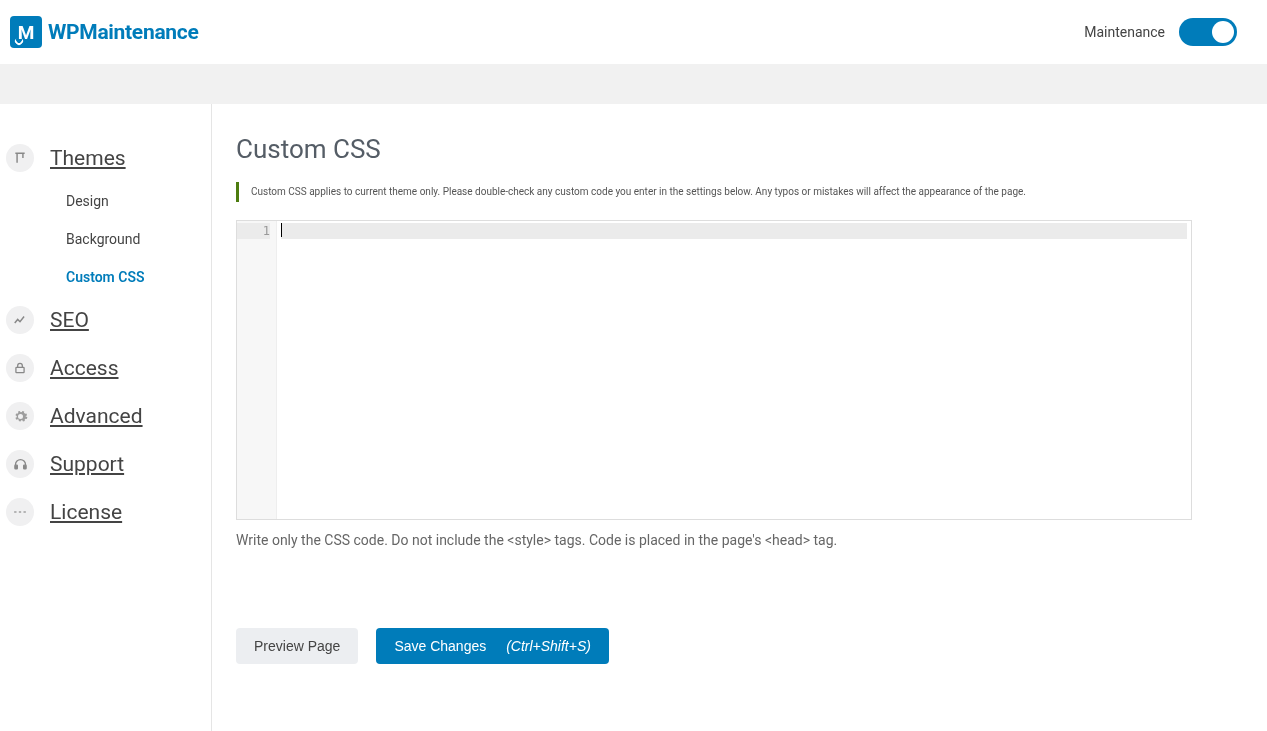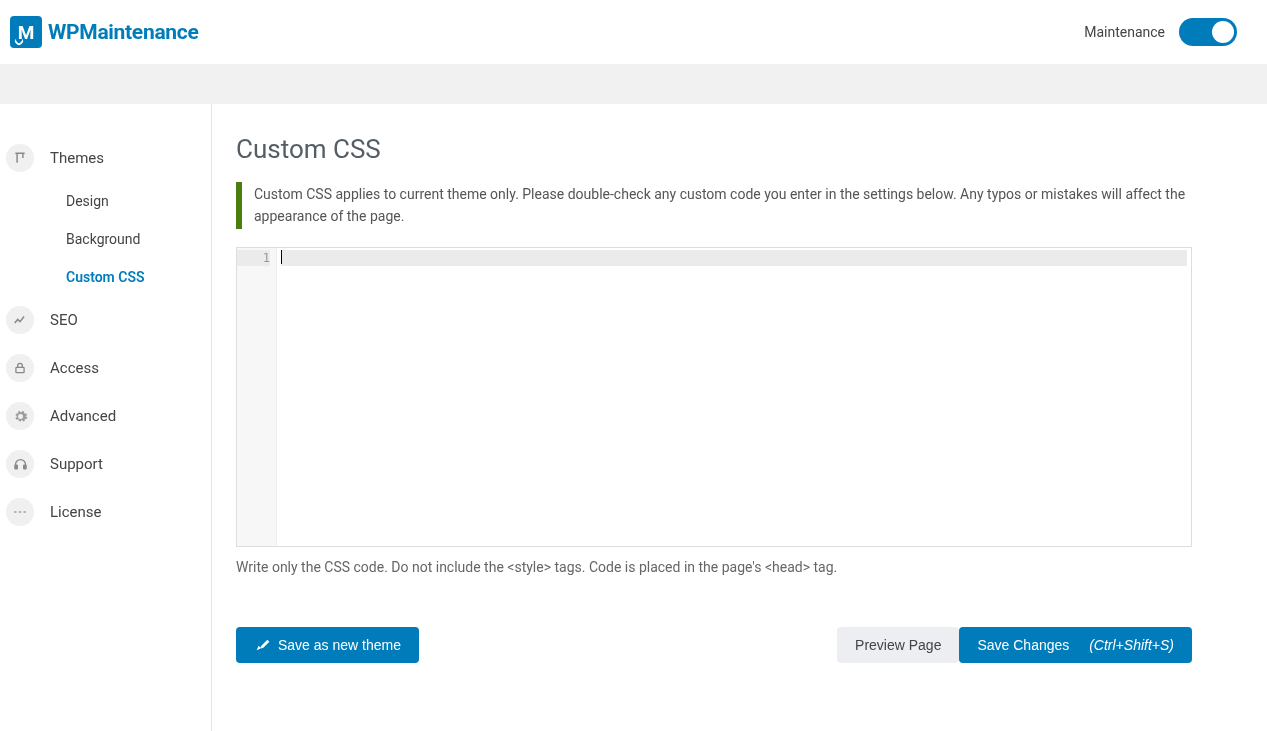--- a/index.html
+++ b/index.html
@@ -14,47 +14,47 @@
 .logo-maint { color: #007cba; }
 .topright { display: flex; align-items: center; gap: 14px; }
 .topright-label { font-size: 14px; color: #444; }
 .toggle { width: 58px; height: 28px; background: #007cba; border-radius: 20px; position: relative; cursor: pointer; }
 .toggle::after { content: ""; position: absolute; right: 3px; top: 3px; width: 22px; height: 22px; background: #fff; border-radius: 50%; }
 
 .spacer { height: 40px; background: #f1f1f1; }
 
 .layout { display: flex; background: #fff; min-height: 627px; }
 .sidebar { width: 212px; border-right: 1px solid #e5e5e5; padding-top: 30px; }
-.nav-item { display: flex; align-items: center; gap: 16px; padding: 0 0 0 34px; height: 48px; cursor: pointer; font-size: 15px; color: #444; }
+.nav-item { display: flex; align-items: center; gap: 16px; padding: 0 0 0 34px; height: 48px; cursor: pointer; font-size: 21px; color: #444; text-decoration: underline; }
 .nav-item .icon-circle { width: 28px; height: 28px; border-radius: 50%; background: #f0f0f1; display: flex; align-items: center; justify-content: center; color: #888; margin-left: -28px; }
 .nav-item.active { color: #007cba; font-weight: 600; }
 .nav-item.active .icon-circle { background: #e5f3fb; color: #007cba; }
 .subnav { padding-left: 66px; }
 .sub-item { height: 38px; display: flex; align-items: center; font-size: 14px; color: #444; cursor: pointer; }
 .sub-item.active { color: #007cba; font-weight: 600; }
 
 .content { flex: 1; padding: 30px 75px 30px 24px; }
 .page-title { font-size: 26px; font-weight: 400; color: #555d66; margin-bottom: 18px; }
-.notice { border-left: 6px solid #4d7c0f; padding: 2px 0 2px 12px; font-size: 14px; color: #555; line-height: 1.55; margin-bottom: 18px; }
+.notice { border-left: 3px solid #4d7c0f; padding: 2px 0 2px 12px; font-size: 10px; color: #555; line-height: 1.55; margin-bottom: 18px; }
 
 .editor { border: 1px solid #ddd; height: 300px; background: #fff; display: flex; font-family: Menlo, Consolas, monospace; font-size: 12px; }
 .gutter { width: 40px; background: #f7f7f7; border-right: 1px solid #eee; text-align: right; padding: 2px 6px 0 0; color: #999; }
 .gutter .ln { display: block; height: 16px; line-height: 16px; background: #ebebeb; }
 .code-area { flex: 1; padding: 2px 4px; background: #fff; position: relative; }
 .code-area .cursor-row { height: 16px; background: #ebebeb; }
 .cursor-blink { position: absolute; left: 4px; top: 2px; width: 1px; height: 14px; background: #000; }
 
 .helper { font-size: 14px; color: #666; margin-top: 12px; }
 
 .actions { display: flex; justify-content: space-between; align-items: center; margin-top: 52px; }
 .btn { border: none; border-radius: 4px; padding: 0 18px; height: 36px; font-size: 14px; cursor: pointer; display: inline-flex; align-items: center; gap: 8px; }
 .btn-primary { background: #007cba; color: #fff; }
 .btn-default { background: #eceef1; color: #444; }
 .btn .shortcut { font-style: italic; }
-.actions-right { display: flex; gap: 0; }
+.actions-right { display: flex; gap: 18px; margin-top: 28px; }
 
 svg { display: block; }
 </style>
 </head>
 <body>
 
 <div class="top-bar">
   <div class="logo">
     <div class="logo-mark">M</div>
     <div class="logo-text">
@@ -150,28 +150,20 @@
       </div>
       <div class="code-area">
         <div class="cursor-row"></div>
         <div class="cursor-blink"></div>
       </div>
     </div>
 
     <div class="helper">Write only the CSS code. Do not include the &lt;style&gt; tags. Code is placed in the page's &lt;head&gt; tag.</div>
 
     <div class="actions">
-      <button class="btn btn-primary">
-        <span>
-          <svg width="16" height="16" viewBox="0 0 24 24" fill="#fff">
-              <path d="M20 4l-9 9-2 5 5-2 9-9-3-3zM4 20l3-7 4 4-7 3z"></path>
-            </svg>
-        </span>
-        <span>Save as new theme</span>
-      </button>
       <div class="actions-right">
         <button class="btn btn-default">
           <span>Preview Page</span>
         </button>
         <button class="btn btn-primary">
           <span>Save Changes</span>&nbsp;
           <span class="shortcut">(Ctrl+Shift+S)</span>
         </button>
       </div>
     </div>

